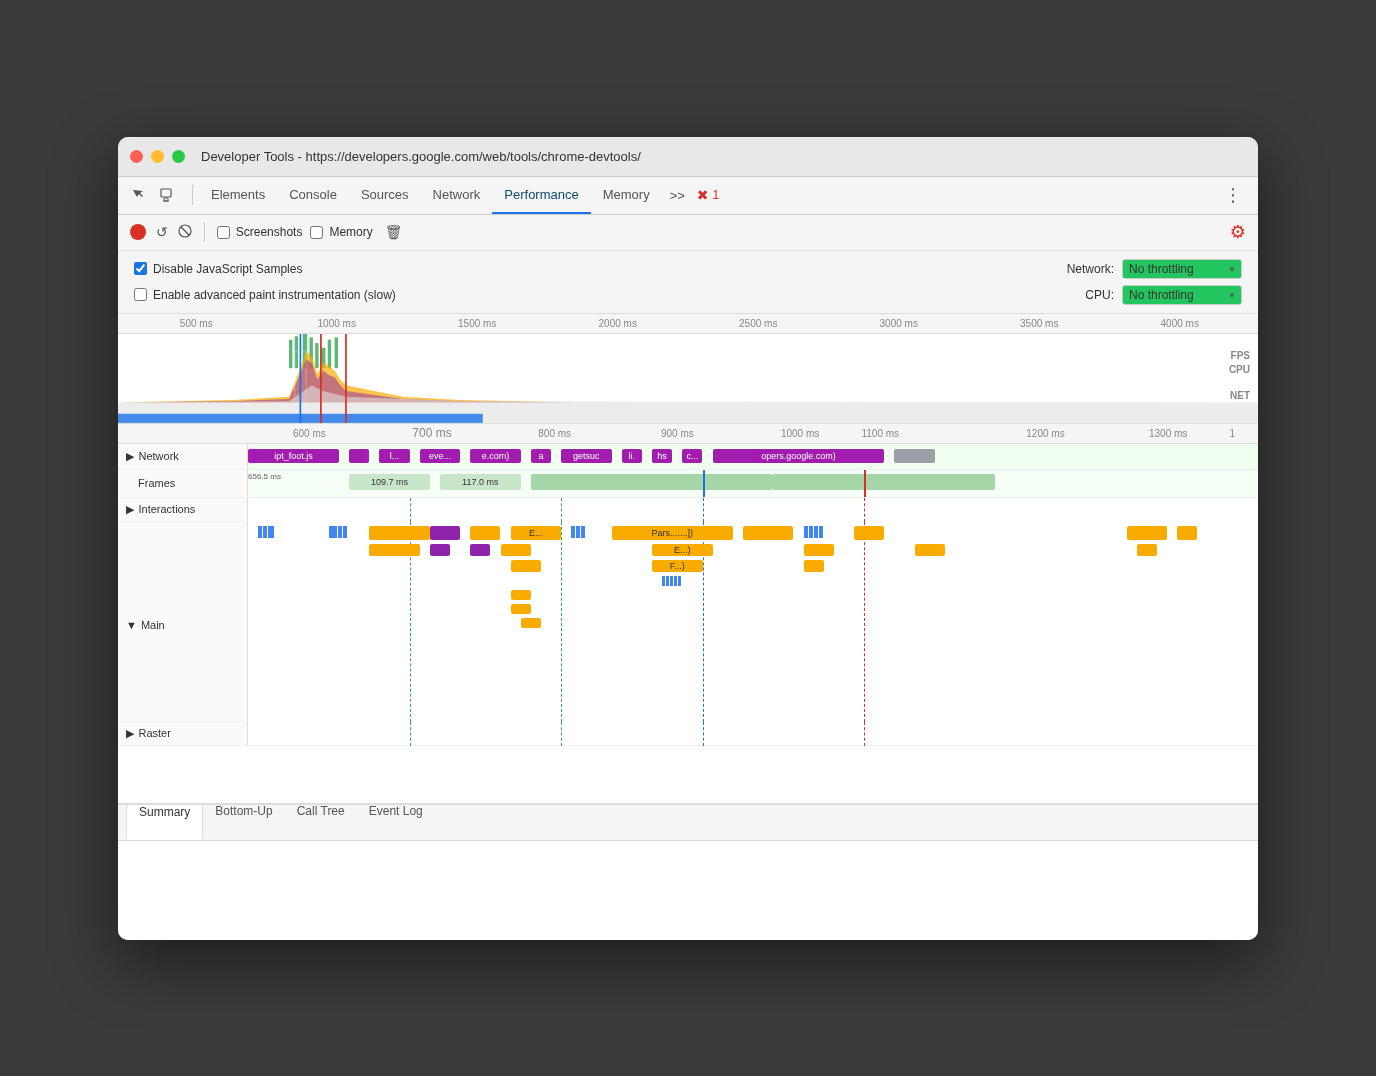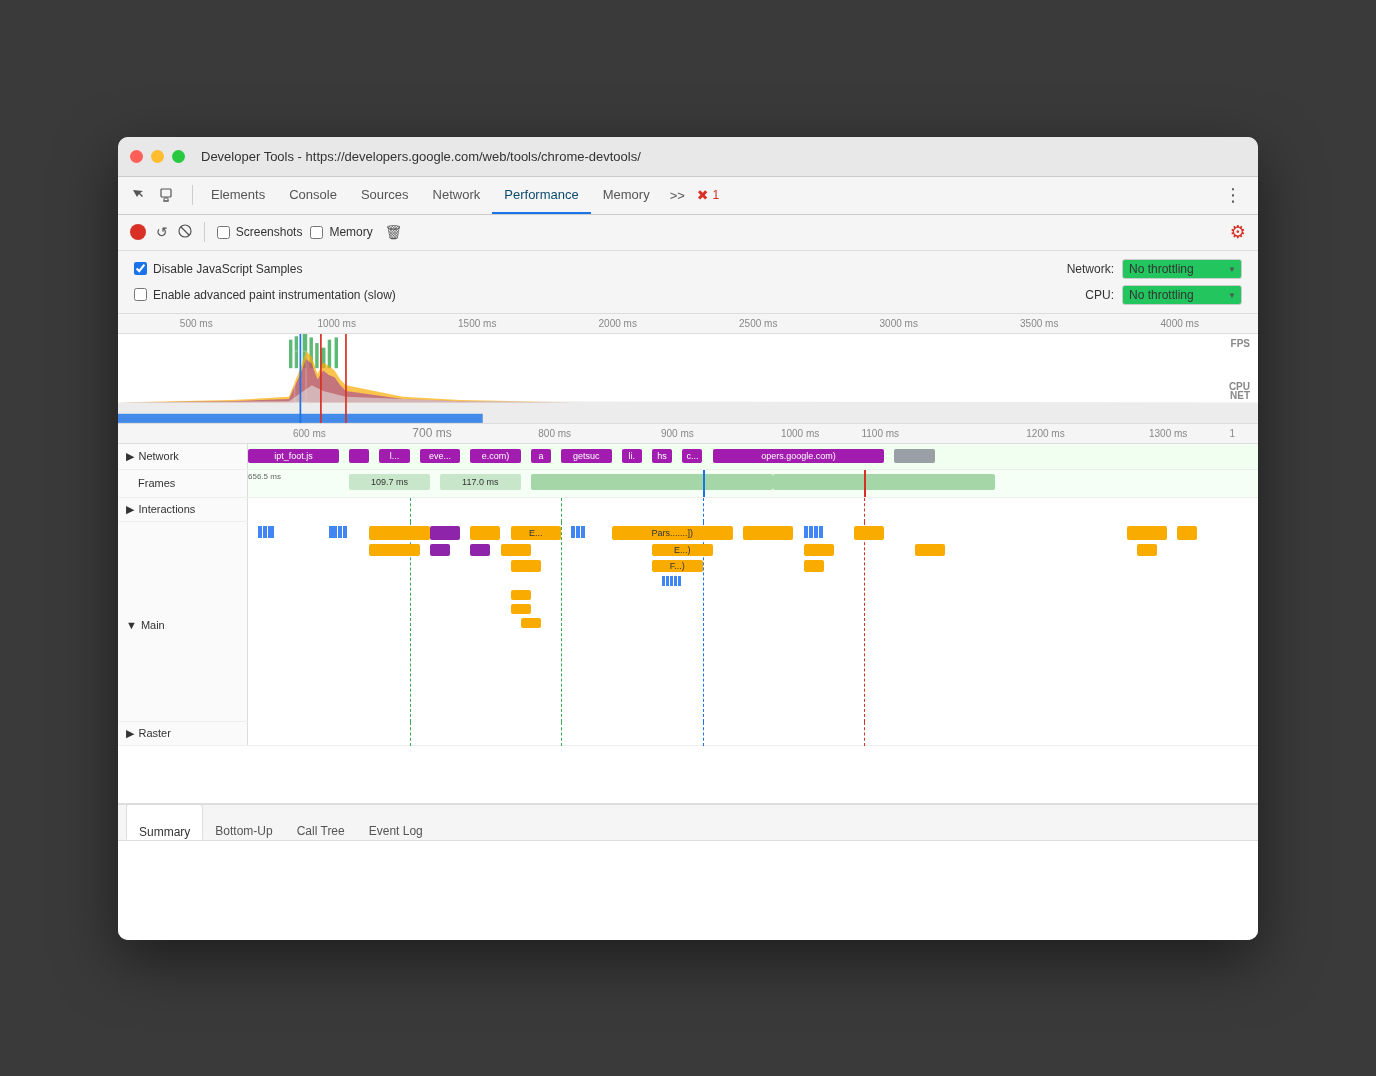--- a/index.html
+++ b/index.html
@@ -266,22 +266,22 @@
       position: relative;
       overflow: hidden;
     }
     .fps-label, .cpu-label, .net-label {
       position: absolute;
       right: 8px;
       font-size: 10px;
       font-weight: 600;
       color: #888;
     }
-    .fps-label { top: 4px; }
-    .cpu-label { top: 47px; }
+    .fps-label { top: 16px; }
+    .cpu-label { top: 30px; }
     .net-label { top: 56px; }
     .timeline-ruler {
       display: flex;
       align-items: center;
       height: 20px;
       background: #f5f5f5;
       border-bottom: 1px solid #ddd;
       font-size: 10px;
       color: #888;
       padding: 0 4px;
@@ -323,21 +323,21 @@
       border-top: 1px solid #ddd;
       display: flex;
       align-items: center;
       padding: 0 8px;
       height: 36px;
     }
     .bottom-tab {
       padding: 0 12px;
       height: 36px;
       display: flex;
-      align-items: flex-end;
+      align-items: flex-start;
       font-size: 12px;
       color: #555;
       cursor: pointer;
       border-bottom: 2px solid transparent;
     }
     .bottom-tab.active {
       background: #fff;
       border: 1px solid #ddd;
       border-bottom: 1px solid #fff;
       border-radius: 3px 3px 0 0;

